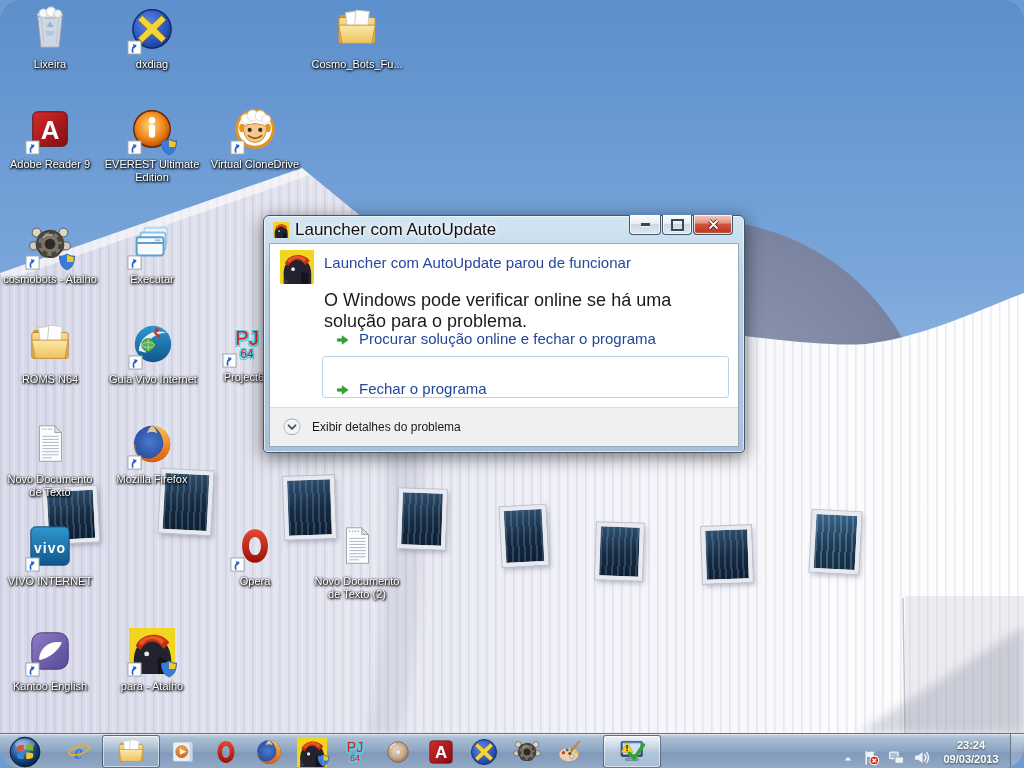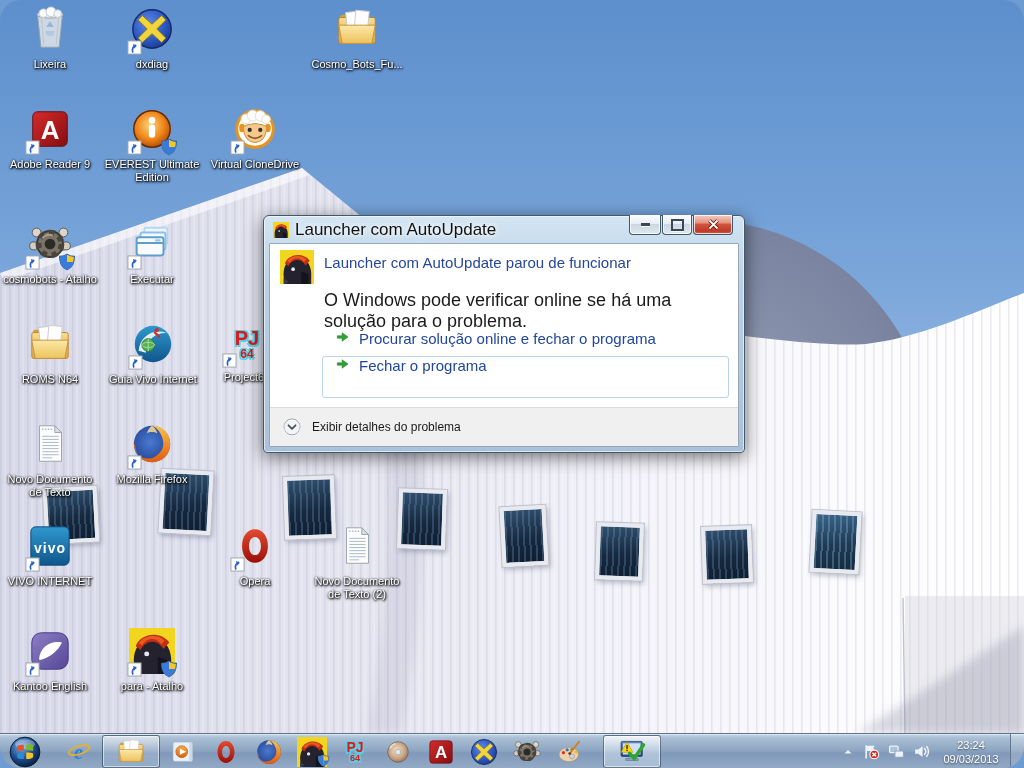--- a/index.html
+++ b/index.html
@@ -21,21 +21,21 @@
   .dicon{position:absolute;width:100px;text-align:center;z-index:2;}
   .dicon.wide{width:112px;}
   .ibox{position:relative;width:56px;height:50px;margin:0 auto;}
   .i48{width:46px;height:46px;display:block;margin:2px auto 0;}
   .ovl{position:absolute;width:15px;height:15px;}
   .sc{left:3px;bottom:1px;}
   .sh{right:2px;bottom:0;width:18px;height:18px;}
   .lbl{margin-top:2px;font-size:11px;line-height:13px;color:#fff;
     text-shadow:1px 1px 2px #000,0 1px 3px rgba(0,0,0,.95),0 0 2px rgba(0,0,0,.6);}
   .pjglyph{position:absolute;inset:2px 5px 2px 5px;display:flex;flex-direction:column;
-    align-items:center;justify-content:center;font-weight:bold;color:#e01818;line-height:1;
+    align-items:center;justify-content:center;font-weight:normal;color:#e01818;line-height:1;
     text-shadow:-1.5px -1.5px 0 #55d2ea,1.5px 1.5px 0 #55d2ea,-1.5px 1.5px 0 #55d2ea,1.5px -1.5px 0 #55d2ea;}
   .pjglyph .t{font-size:20px;} .pjglyph .b{font-size:12px;}
   .vivoglyph{position:absolute;inset:0;display:flex;align-items:center;justify-content:center;
     color:#fff;font-weight:bold;font-size:14px;letter-spacing:1px;}
   
   #dialog{position:absolute;left:263px;top:215px;width:470px;z-index:5;
     padding:0 5px 5px;border:1px solid #44586b;border-radius:6px 6px 4px 4px;
     background:linear-gradient(180deg,#d3e5f3,#b9d0e4 30%,#a9c2da);
     box-shadow:0 4px 18px rgba(0,0,0,.55), inset 0 0 0 1px rgba(255,255,255,.6);}
   .tbar{position:relative;height:27px;display:flex;align-items:center;}
@@ -47,21 +47,21 @@
     background:linear-gradient(180deg,#fdfeff,#e7eef4 45%,#ccd7e1 50%,#dee8f0);
     box-shadow:inset 0 0 0 1px rgba(255,255,255,.75);}
   .cap.min{width:30px;} .cap.max{width:28px;}
   .cap.close{width:38px;background:linear-gradient(180deg,#f7cdc2,#e39580 40%,#d05340 50%,#c03a26 85%,#d2694f);}
   .glyph-min{width:9px;height:3px;background:#3b4754;box-shadow:0 1px 0 rgba(255,255,255,.8);}
   .glyph-max{width:9px;height:8px;border:2px solid #3b4754;box-shadow:0 1px 0 rgba(255,255,255,.6);}
   .dbody{position:relative;height:202px;background:#fff;border:1px solid #96a7b7;border-radius:1px;}
   .bigicon{position:absolute;left:10px;top:6px;width:34px;height:34px;}
   .dheading{position:absolute;left:54px;top:10px;width:390px;font-size:15px;color:#25479e;}
   .dtext{position:absolute;left:54px;top:46px;width:400px;font-size:18px;color:#1a1a1a;}
-  .cmdlink{position:absolute;display:flex;align-items:flex-start;gap:9px;font-size:15px;
+  .cmdlink{position:absolute;display:flex;align-items:flex-end;gap:9px;font-size:15px;
     color:#21479c;cursor:pointer;}
   .cmdlink .garr{width:14px;height:14px;flex:0 0 auto;}
   #link1{left:66px;top:86px;}
   #link2{left:52px;top:112px;width:392px;height:40px;border:1px solid #b9d4e9;border-radius:3px;
     padding-left:13px;}
   .dfooter{position:absolute;left:0;right:0;top:163px;height:38px;background:#f0f0f0;
     border-top:1px solid #dcdcdc;display:flex;align-items:center;gap:11px;
     padding-left:13px;font-size:12px;color:#1a1a1a;}
   .chev{width:18px;height:18px;}
   
@@ -70,21 +70,21 @@
     border-top:1px solid #5d748a;
     background:linear-gradient(180deg,#c6d5e5,#a9bed4 12%,#8ca5c1 48%,#8199ba 55%,#94abc6 100%);
     box-shadow:inset 0 1px 0 rgba(255,255,255,.45);}
   .orb{width:34px;height:34px;margin-left:8px;flex:0 0 auto;}
   .tb{width:40px;height:33px;display:flex;align-items:center;justify-content:center;flex:0 0 auto;position:relative;}
   .tb svg{width:30px;height:30px;}
   .tbopen{width:56px;height:31px;border:1px solid rgba(25,45,65,.6);border-radius:3px;
     background:linear-gradient(180deg,rgba(255,255,255,.55),rgba(255,255,255,.2) 45%,rgba(150,185,215,.25));
     box-shadow:inset 0 0 0 1px rgba(255,255,255,.55);}
   .tbopen.active{background:linear-gradient(180deg,rgba(255,255,255,.8),rgba(235,245,252,.5) 45%,rgba(190,215,235,.45));}
-  .tray{margin-left:auto;display:flex;align-items:center;gap:8px;padding-right:3px;}
+  .tray{margin-left:auto;display:flex;align-items:flex-end;gap:8px;padding-right:3px;font-weight:bold;}
   .tico{width:17px;height:17px;display:block;}
   .chevup{width:14px;height:14px;}
   .clock{width:66px;text-align:center;color:#fff;font-size:11px;line-height:14px;
     text-shadow:0 1px 2px rgba(0,0,0,.6);}
   .sliver{width:13px;height:35px;border-left:1px solid #63788d;flex:0 0 auto;
     background:linear-gradient(180deg,rgba(255,255,255,.25),rgba(255,255,255,.05));}
   #symdefs{position:absolute;width:0;height:0;overflow:hidden;}
 </style>
 </head>
 <body>

